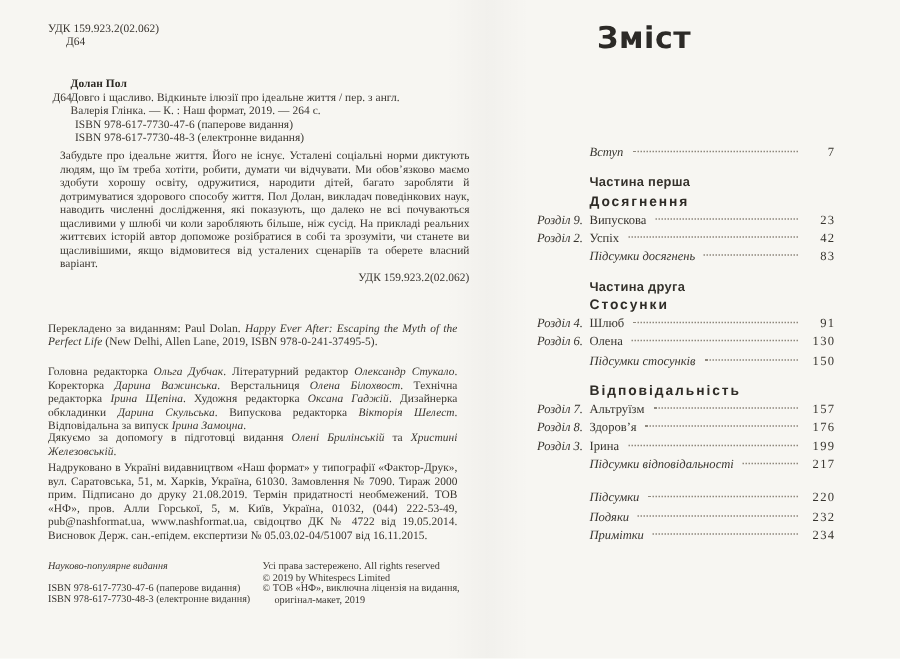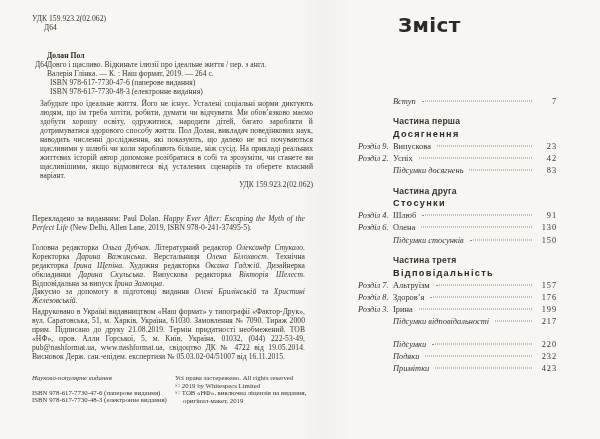--- a/index.html
+++ b/index.html
@@ -161,21 +161,20 @@
         <span class="tpage">130</span>
       </div>
       <div class="trow">
         <span class="tprefix"></span>
         <span class="tlabel it">Підсумки стосунків</span>
         <span class="tdots"></span>
         <span class="tpage">150</span>
       </div>
 
       <div class="part-head">
-        <div class="part-kicker">Частина третя</div>
         <div class="part-name">Відповідальність</div>
       </div>
       <div class="trow">
         <span class="tprefix">Розділ 7.</span>
         <span class="tlabel">Альтруїзм</span>
         <span class="tdots"></span>
         <span class="tpage">157</span>
       </div>
       <div class="trow">
         <span class="tprefix">Розділ 8.</span>
@@ -207,18 +206,18 @@
       <div class="trow">
         <span class="tprefix"></span>
         <span class="tlabel it">Подяки</span>
         <span class="tdots"></span>
         <span class="tpage">232</span>
       </div>
       <div class="trow">
         <span class="tprefix"></span>
         <span class="tlabel it">Примітки</span>
         <span class="tdots"></span>
-        <span class="tpage">423</span>
+        <span class="tpage">234</span>
       </div>
 
     </div>
   </div>
 </div>
 
 </body></html>

